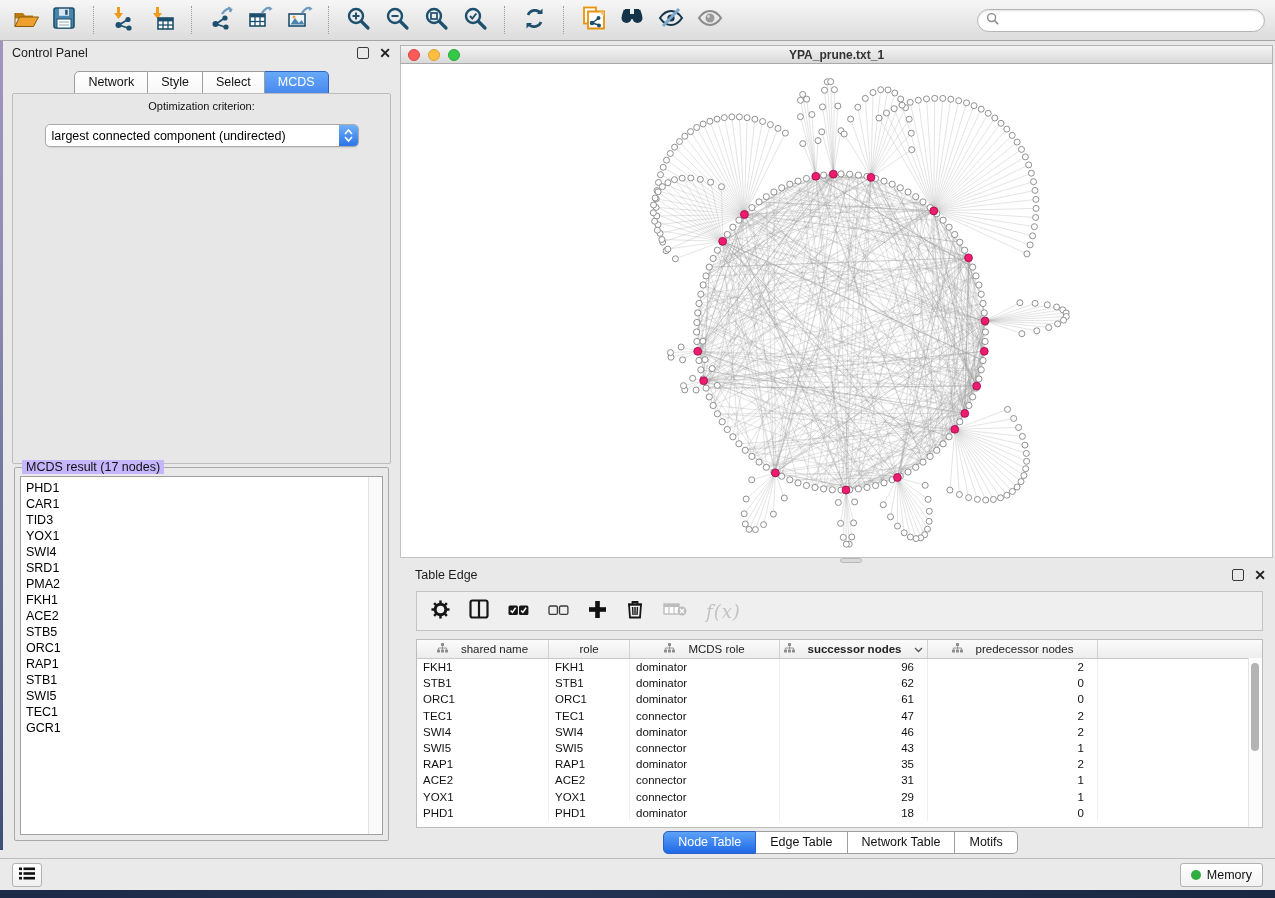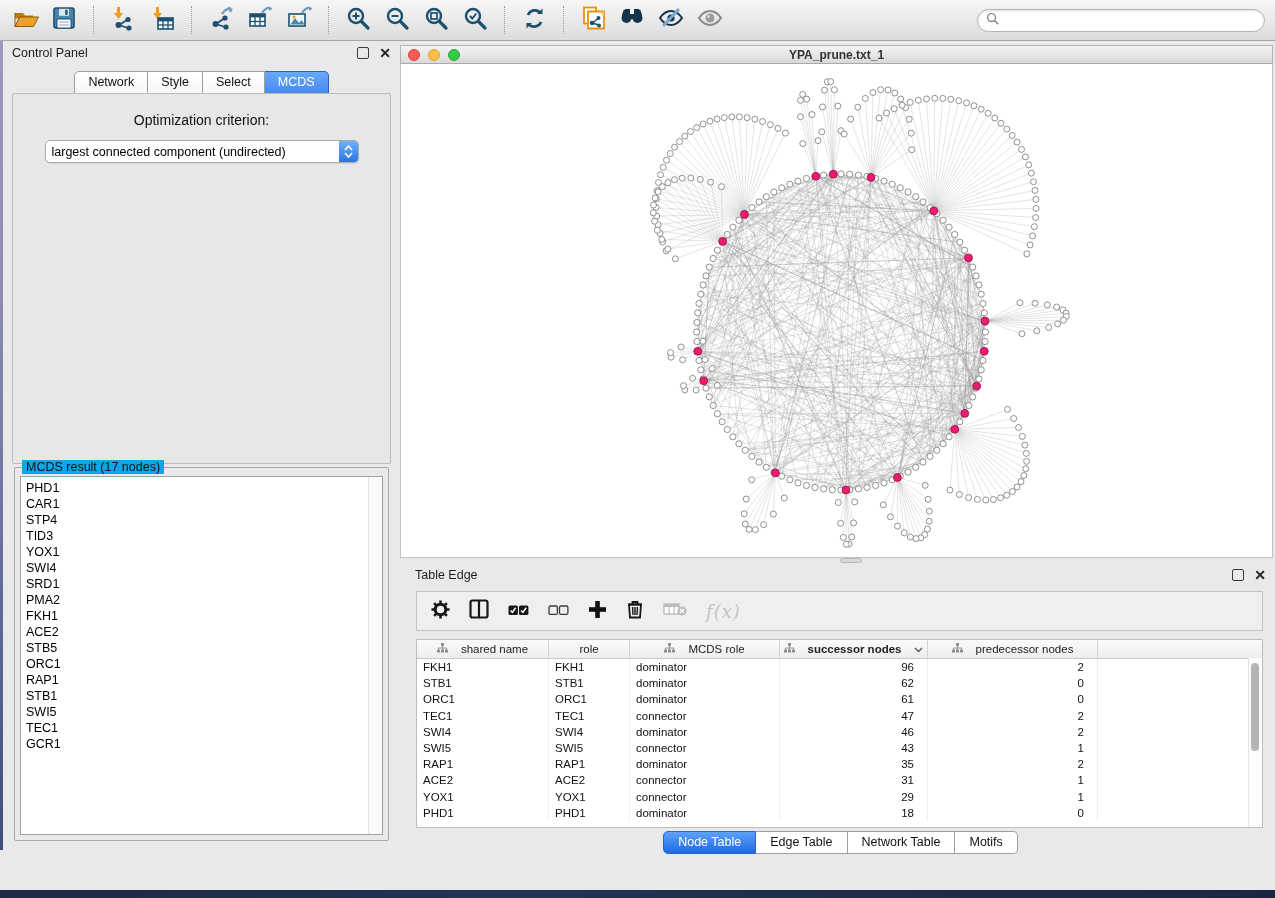--- a/index.html
+++ b/index.html
@@ -38,37 +38,37 @@
   .float-ic{width:10px;height:10px;border:1.6px solid #3a3a3a;border-radius:2px;margin-right:10px;}
   .close-ic{font-size:14px;font-weight:bold;color:#222;line-height:10px;}
   .cp-tabs{position:absolute;left:0;right:0;top:30px;display:flex;justify-content:center;}
   .seg{font-size:12.5px;padding:3px 13px 20px;background:linear-gradient(#ffffff,#f1f1f1);
     border:1px solid #9d9d9d;border-left:none;color:#111;cursor:default;}
   .seg:first-child{border-left:1px solid #9d9d9d;border-radius:5px 0 0 5px;}
   .seg:last-child{border-radius:0 5px 5px 0;}
   .seg.sel{background:linear-gradient(#68a9f8,#2e72e4);color:#fff;border-color:#2a63c4;}
   .cp-box{position:absolute;left:9px;right:9px;top:52px;height:369px;background:#e7e7e7;
     border:1px solid #bcbcbc;border-radius:2px;}
-  .crit-label{margin-top:18px;text-align:center;font-size:14px;color:#111;}
+  .crit-label{margin-top:6px;text-align:center;font-size:11px;color:#111;}
   .dropdown{
     margin:12px auto 0;width:314px;height:23px;background:#fff;border:1px solid #ababab;border-radius:5px;
     display:flex;align-items:center;box-sizing:border-box;position:relative;
     box-shadow:0 1px 1px rgba(0,0,0,.08);
   }
   .dropdown .val{flex:1;font-size:12.5px;padding:0 6px;white-space:nowrap;overflow:hidden;}
   .dd-cap{width:19px;align-self:stretch;border-radius:0 4px 4px 0;
     background:linear-gradient(#6fb0f9,#2d74e6);display:flex;flex-direction:column;align-items:center;justify-content:center;gap:1px;}
   .btn-row{display:flex;justify-content:center;gap:13px;margin-top:12px;}
   .pushbtn{font-size:12.5px;padding:3px 14px 4px;background:linear-gradient(#ffffff,#f3f3f3);
     border:1px solid #a8a8a8;border-radius:5px;color:#111;font-family:"Liberation Sans",sans-serif;}
   .pushbtn.focused{box-shadow:0 0 0 3px rgba(110,165,245,.65);border-color:#6f9fe0;}
 
   .groupbox{position:absolute;left:11px;right:11px;top:426px;height:372px;
     border:1px solid #a9a9a9;border-radius:2px;}
-  .groupbox .legend{position:absolute;top:-8px;left:7px;background:#0ea5e9;padding:0 4px;font-size:12.5px;color:#111;}
+  .groupbox .legend{position:absolute;top:-8px;left:7px;background:#c4b5fd;padding:0 4px;font-size:12.5px;color:#111;}
   .mcds-list{position:absolute;left:5px;right:5px;top:8px;bottom:5px;background:#fff;border:1px solid #a0a0a0;
     font-size:12.5px;line-height:16px;padding:3px 0 0 5px;box-sizing:border-box;overflow:hidden;position:absolute;}
   .mcds-scroll{position:absolute;right:0;top:0;bottom:0;width:13px;background:#fafafa;border-left:1px solid #e2e2e2;}
 
   
   .vsplit{position:absolute;left:400px;top:41px;width:6px;bottom:40px;background:#e9e9e9;}
   .vsplit .handle{position:absolute;left:0px;top:406px;width:5px;height:22px;background:#d8d8d8;border:1px solid #b9b9b9;border-radius:3px;box-sizing:border-box;}
 
   .net-window{position:absolute;left:400px;top:45px;right:2px;height:513px;}
   .net-title{height:19px;background:linear-gradient(#f4f4f4,#d9d9d9);border:1px solid #b3b3b3;border-bottom:1px solid #a9a9a9;
@@ -343,21 +343,20 @@
             </svg>
         </span>
       </div>
     </div>
     <div class="groupbox">
       <span class="legend">MCDS result (17 nodes)</span>
       <div class="mcds-list">
         <div style="position:absolute;left:5px;top:3px;right:14px;">
             <div>PHD1</div>
             <div>CAR1</div>
-            <div>STP4</div>
             <div>TID3</div>
             <div>YOX1</div>
             <div>SWI4</div>
             <div>SRD1</div>
             <div>PMA2</div>
             <div>FKH1</div>
             <div>ACE2</div>
             <div>STB5</div>
             <div>ORC1</div>
             <div>RAP1</div>
@@ -933,14 +932,34 @@
     </div>
 
     <div class="btabs">
         <button class="btab sel">Node Table</button>
         <button class="btab">Edge Table</button>
         <button class="btab">Network Table</button>
         <button class="btab">Motifs</button>
       </div>
   </div>
 
+  <div class="statusbar">
+    <span class="list-btn">
+      <span>
+        <svg width="16" height="13" viewBox="0 0 16 13">
+            <g fill="#111">
+              <rect x="0" y="0.5" width="3" height="2.6"></rect>
+              <rect x="4.5" y="0.5" width="11.5" height="2.6"></rect>
+              <rect x="0" y="5.2" width="3" height="2.6"></rect>
+              <rect x="4.5" y="5.2" width="11.5" height="2.6"></rect>
+              <rect x="0" y="9.9" width="3" height="2.6"></rect>
+              <rect x="4.5" y="9.9" width="11.5" height="2.6"></rect>
+            </g>
+          </svg>
+      </span>
+    </span>
+    <span class="mem-btn">
+      <span class="mem-dot" style="background: rgb(47, 174, 63);"></span>
+      <span>Memory</span>
+    </span>
+  </div>
 
 </div>
 
 </body></html>

